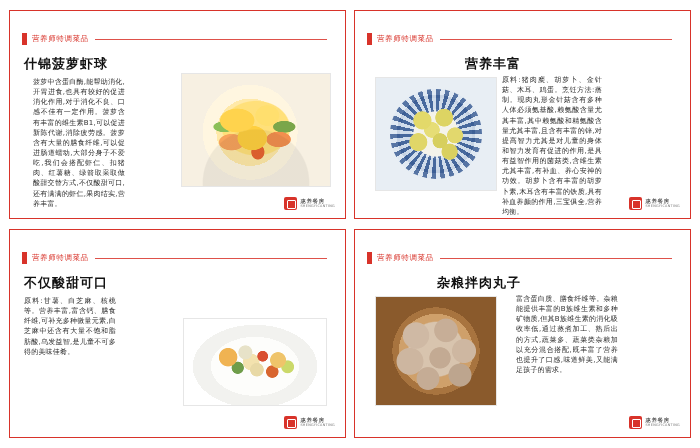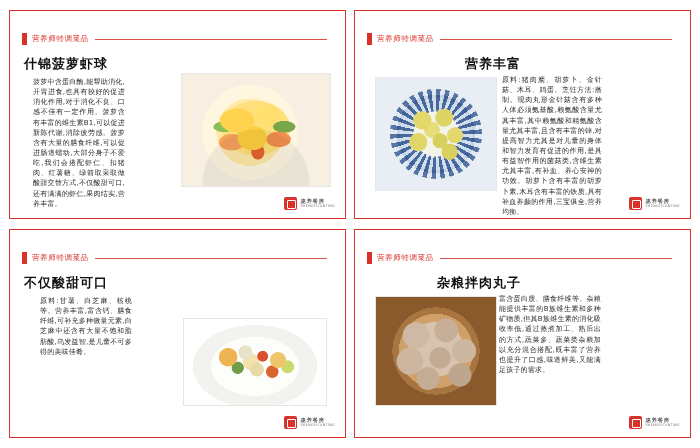--- a/index.html
+++ b/index.html
@@ -116,21 +116,21 @@
     width: 120px;
     height: 112px;
   }
   .c2 .block-text {
     left: 133px;
     top: 20px;
     width: 100px;
   }
   
   .c3 .block-text {
-    left: 16px;
+    left: 0;
     top: 22px;
     width: 92px;
   }
   .c3 .photo {
     position: absolute;
     right: 6px;
     top: 44px;
     width: 142px;
     height: 86px;
   }
@@ -139,21 +139,21 @@
     margin-left: 68px;
   }
   .c4 .photo {
     position: absolute;
     left: 6px;
     top: 22px;
     width: 120px;
     height: 108px;
   }
   .c4 .block-text {
-    left: 130px;
+    left: 147px;
     top: 20px;
     width: 102px;
   }
   .photo {
     border: 1px solid #e6e6e6;
     overflow: hidden;
     background: #f3f3f3;
   }
   .photo .inner {
     width: 100%;

